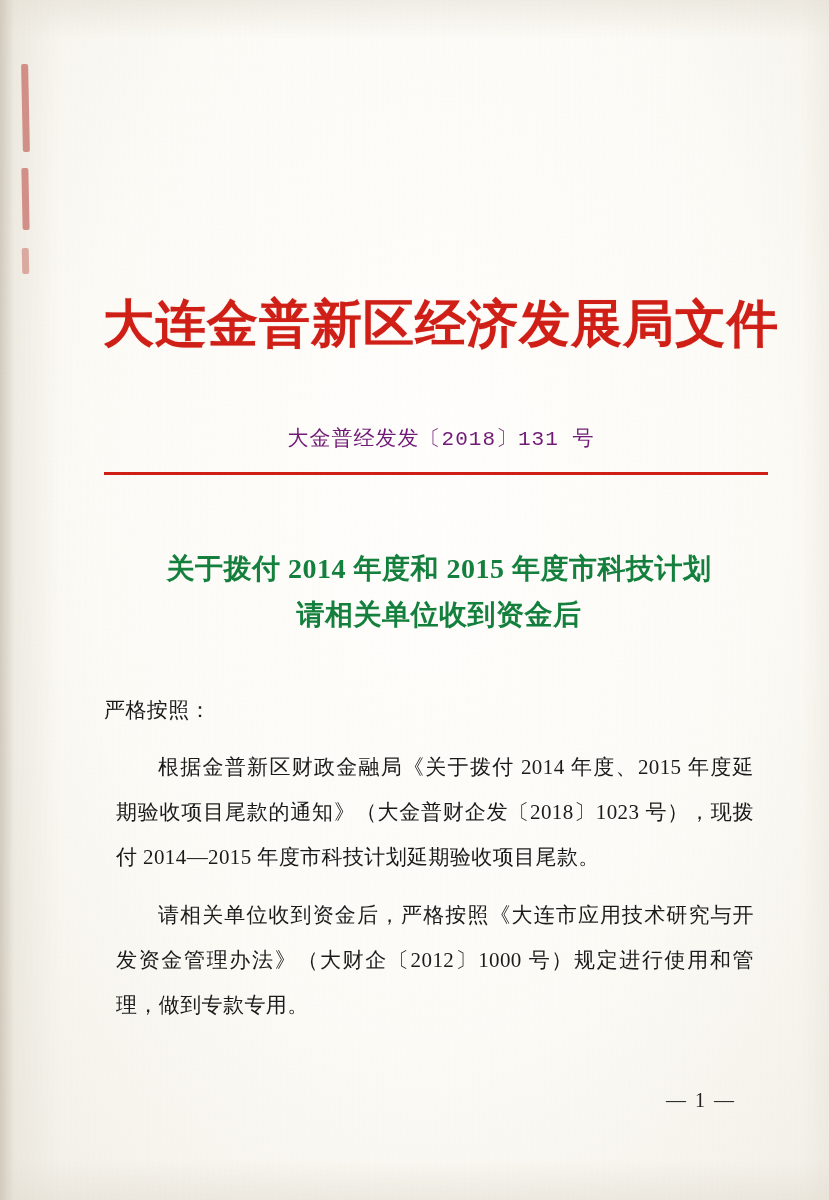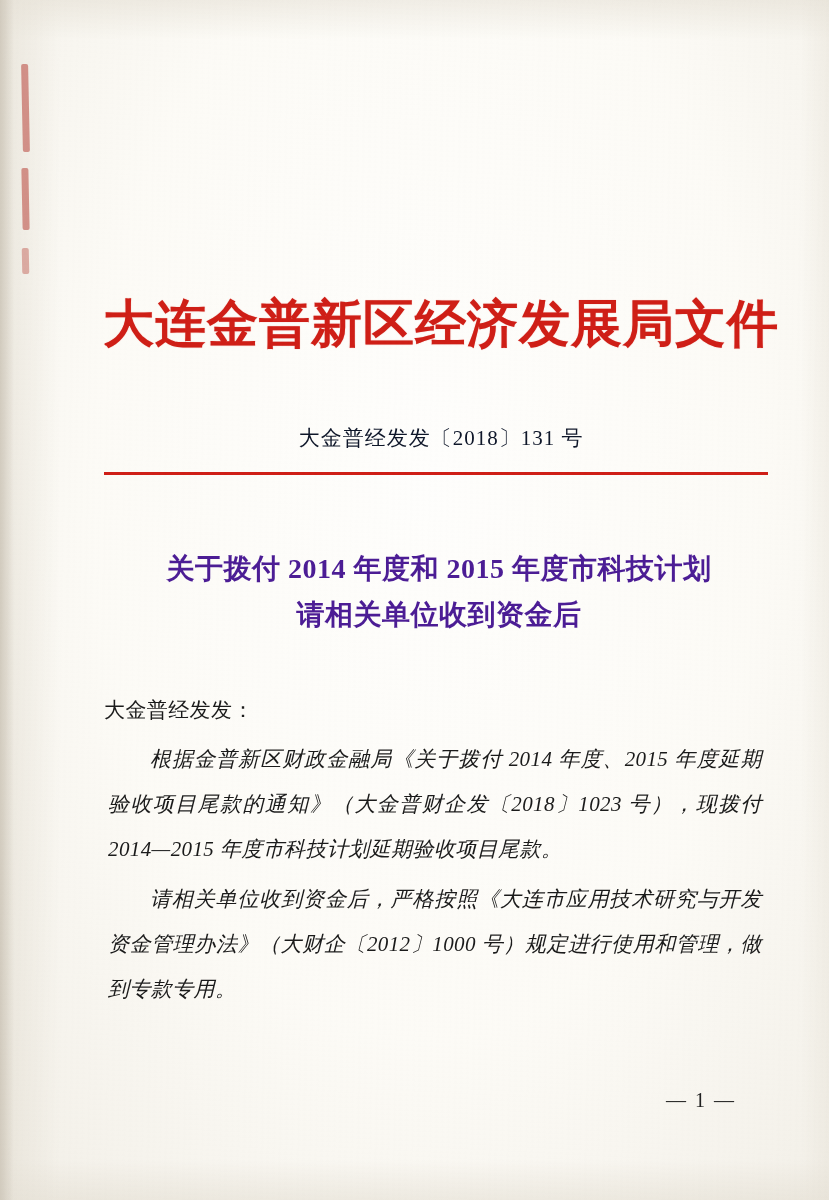--- a/index.html
+++ b/index.html
@@ -75,59 +75,59 @@
     text-shadow: 0 0 1px rgba(207,31,23,.45);
   }
 
   .doc-number {
     position: absolute;
     top: 424px;
     left: 96px;
     right: 70px;
     text-align: center;
     font-size: 21px;
-    color: #0f172a;
+    color: #701a75;
     letter-spacing: 1px;
-    font-family: Liberation Serif, serif;
+    font-family: Liberation Mono, monospace;
   }
 
   .red-rule {
     position: absolute;
     top: 472px;
     left: 104px;
     right: 88px;
     height: 2.5px;
     background: #cf1f17;
   }
 
   .subject {
     position: absolute;
     top: 546px;
     left: 110px;
     right: 88px;
     text-align: center;
     font-size: 28px;
     font-weight: bold;
     line-height: 1.65;
-    color: #4c1d95;
+    color: #15803d;
     letter-spacing: .5px;
   }
 
   .body {
     position: absolute;
     top: 688px;
     left: 104px;
     right: 90px;
     font-size: 21px;
     line-height: 2.15;
     color: #1b1b1b;
     letter-spacing: .4px;
   }
   .salutation { margin: 0 0 4px 0; }
-  .para { margin: 4px; text-indent: 2em; text-align: justify; font-style: italic; }
+  .para { margin: 12px; text-indent: 2em; text-align: justify; }
 
   .page-number {
     position: absolute;
     bottom: 88px;
     left: 0;
     right: 120px;
     text-align: right;
     font-size: 20px;
     color: #222;
     letter-spacing: 2px;
@@ -150,21 +150,21 @@
   <div class="doc-number">大金普经发发〔2018〕131 号</div>
 
   <div class="red-rule"></div>
 
   <div class="subject">
     <div>关于拨付 2014 年度和 2015 年度市科技计划</div>
     <div>请相关单位收到资金后</div>
   </div>
 
   <div class="body">
-    <p class="salutation">大金普经发发：</p>
+    <p class="salutation">严格按照：</p>
     <p class="para">根据金普新区财政金融局《关于拨付 2014 年度、2015 年度延期验收项目尾款的通知》（大金普财企发〔2018〕1023 号），现拨付 2014—2015 年度市科技计划延期验收项目尾款。</p>
     <p class="para">请相关单位收到资金后，严格按照《大连市应用技术研究与开发资金管理办法》（大财企〔2012〕1000 号）规定进行使用和管理，做到专款专用。</p>
   </div>
 
   <div class="page-number">— 1 —</div>
 
   <div class="scan-noise"></div>
 </div>
 
 </body></html>

